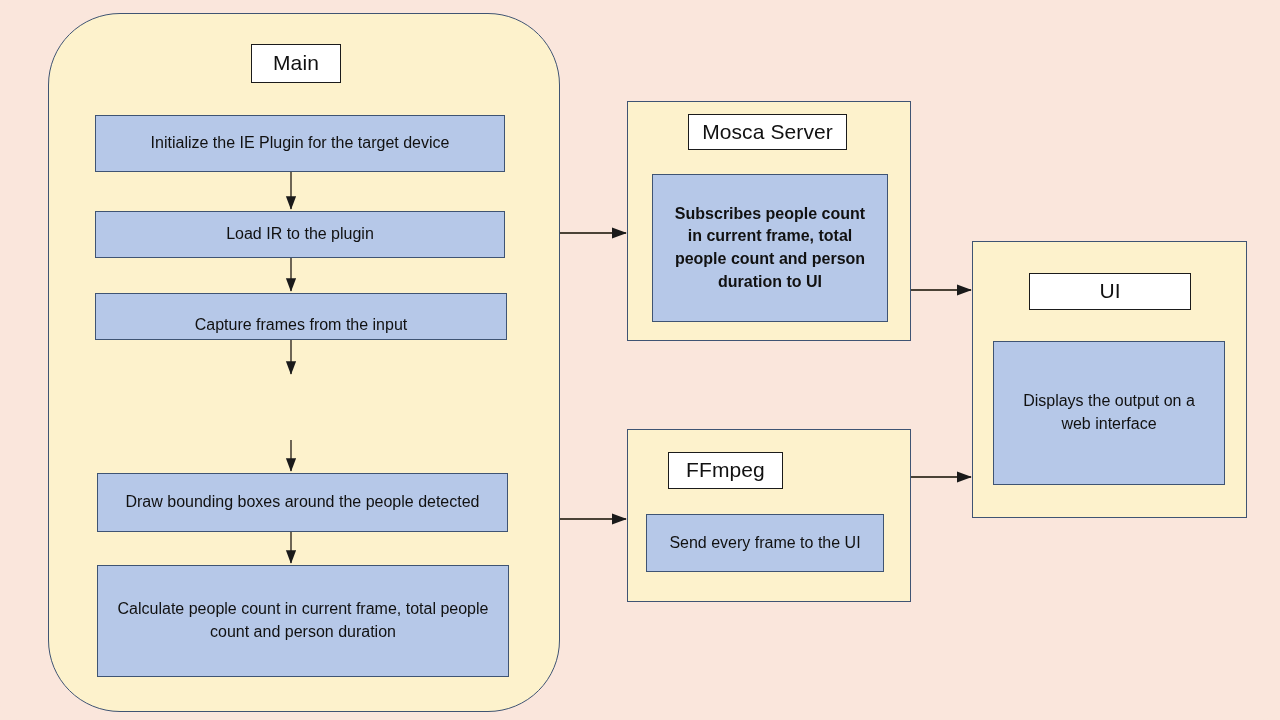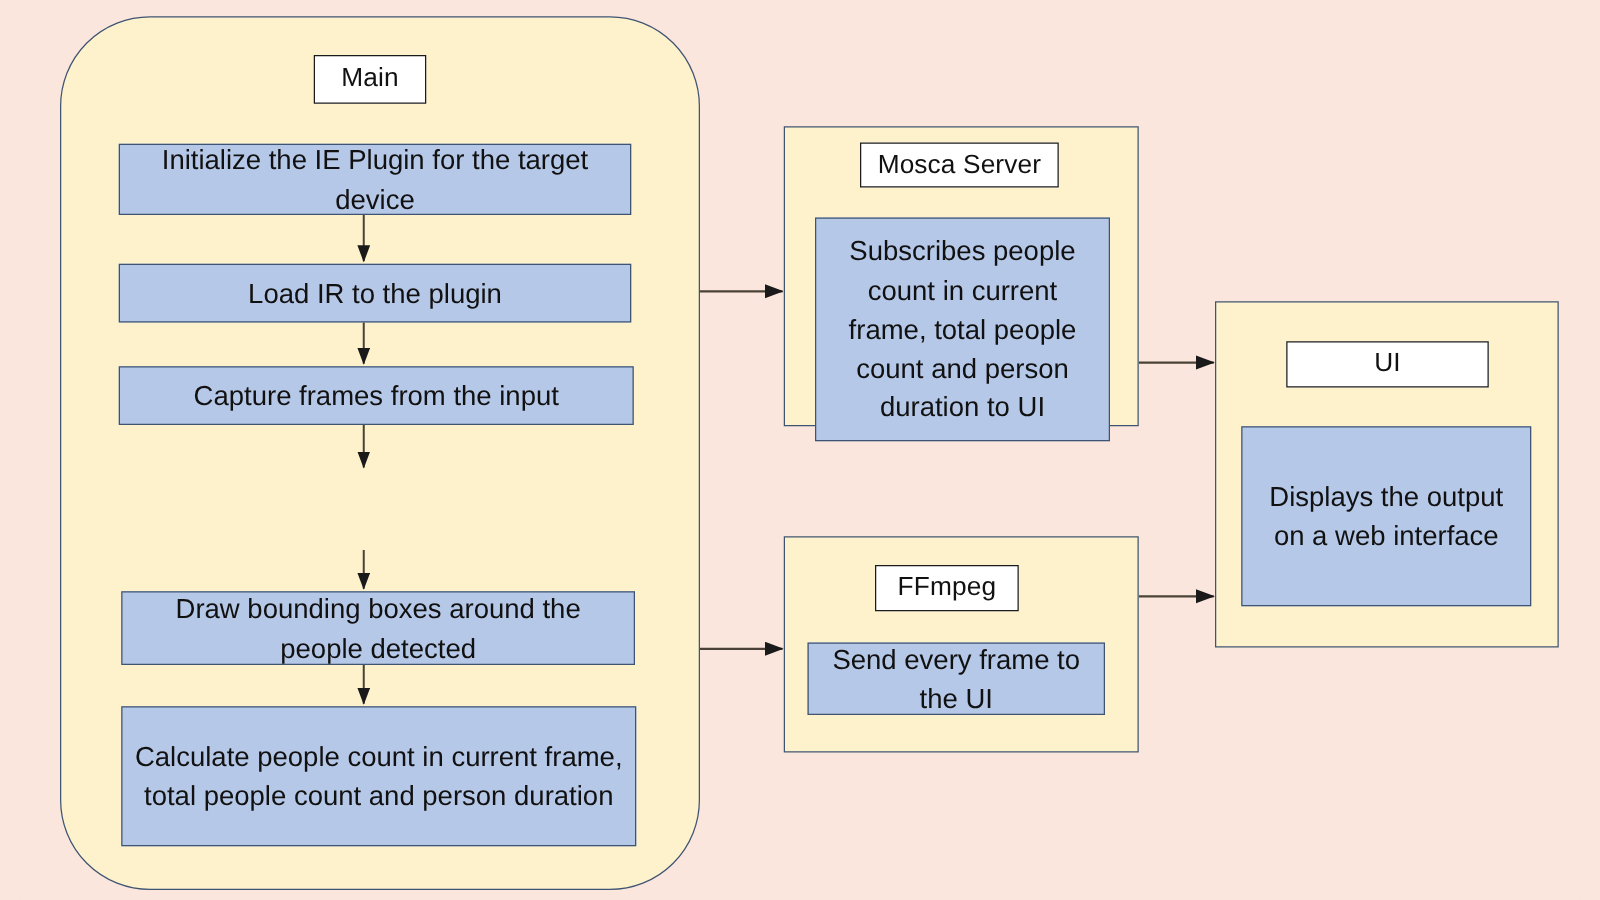--- a/index.html
+++ b/index.html
@@ -47,21 +47,21 @@
   .proc {
     position: absolute;
     background: #b6c8e8;
     border: 1.3px solid #3f5473;
     box-sizing: border-box;
     display: flex;
     align-items: center;
     justify-content: center;
     text-align: center;
     color: #111111;
-    font-size: 22px;
+    font-size: 16px;
     line-height: 1.42;
     padding: 2px 8px;
   }
 
   
   .arrow-svg {
     position: absolute;
     left: 0;
     top: 0;
     width: 1280px;
@@ -94,21 +94,21 @@
   </div>
 
   <div class="proc" style="left:95px; top:115px; width:410px; height:57px;">
     <span>Initialize the IE Plugin for the target device</span>
   </div>
 
   <div class="proc" style="left:95px; top:211px; width:410px; height:47px;">
     <span>Load IR to the plugin</span>
   </div>
 
-  <div class="proc" style="left:95px; top:293px; width:412px; height:47px;">
+  <div class="proc" style="left:95px; top:293px; width:412px; height:47px;align-items:flex-end;">
     <span>Capture frames from the input</span>
   </div>
 
 
   <div class="proc" style="left:97px; top:473px; width:411px; height:59px;justify-content:center;">
     <span>Draw bounding boxes around the people detected</span>
   </div>
 
   <div class="proc" style="left:97px; top:565px; width:412px; height:112px;">
     <span>Calculate people count in current frame, total people count and person duration</span>
@@ -121,27 +121,27 @@
     <line x1="291" y1="440" x2="291" y2="471" stroke="#4a4236" stroke-width="1.6" marker-end="url(#ah)"></line>
     <line x1="291" y1="532" x2="291" y2="563" stroke="#4a4236" stroke-width="1.6" marker-end="url(#ah)"></line>
   </svg>
 
   <div class="container" style="left:627px; top:101px; width:284px; height:240px;"></div>
 
   <div class="title-chip" style="left:688px; top:114px; width:159px; height:36px;">
     <span>Mosca Server</span>
   </div>
 
-  <div class="proc" style="left:652px; top:174px; width:236px; height:179px; padding:2px 14px;">
+  <div class="proc" style="left:652px; top:174px; width:236px; height:148px; padding:2px 14px;font-weight:bold;">
     <span>Subscribes people count in current frame, total people count and person duration to UI</span>
   </div>
 
   <div class="container" style="left:627px; top:429px; width:284px; height:173px;"></div>
 
-  <div class="title-chip" style="left:700px; top:452px; width:115px; height:37px;">
+  <div class="title-chip" style="left:668px; top:452px; width:115px; height:37px;">
     <span>FFmpeg</span>
   </div>
 
   <div class="proc" style="left:646px; top:514px; width:238px; height:58px; padding:16px 18px;">
     <span>Send every frame to the UI</span>
   </div>
 
   <div class="container" style="left:972px; top:241px; width:275px; height:277px;"></div>
 
   <div class="title-chip" style="left:1029px; top:273px; width:162px; height:37px;">

